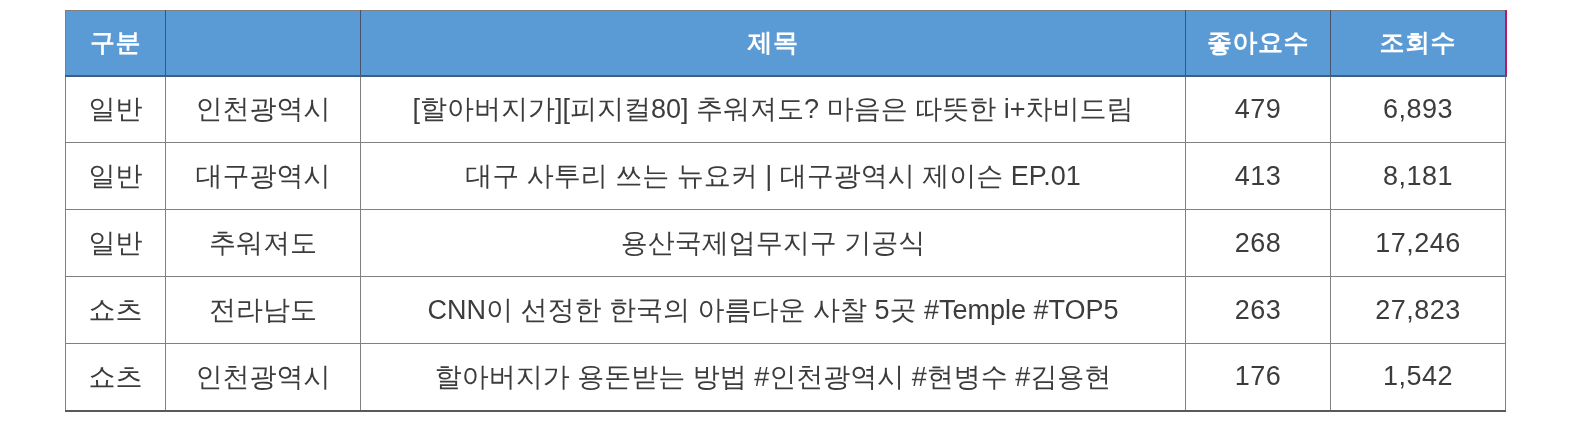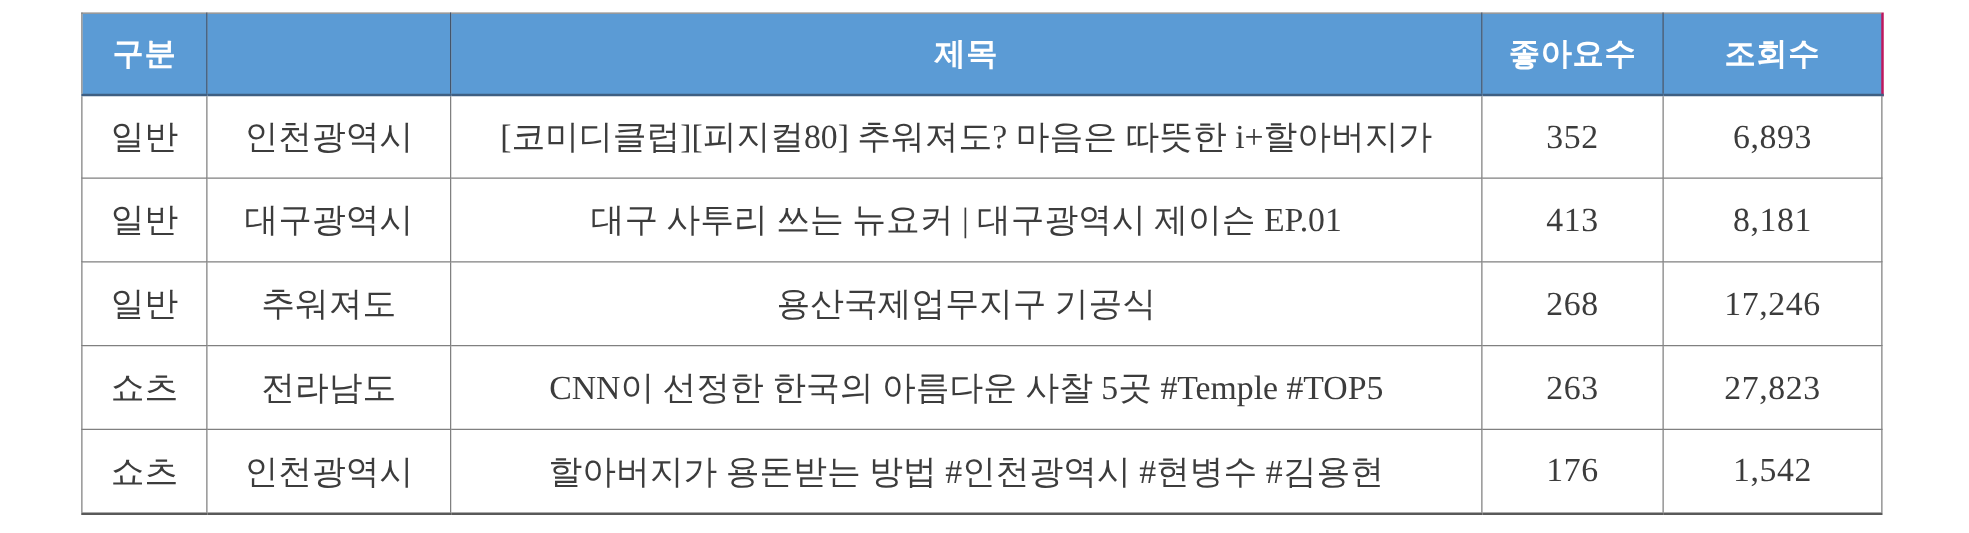--- a/index.html
+++ b/index.html
@@ -49,21 +49,20 @@
     background: #ffffff;
     color: #3c3c3c;
     font-size: 27px;
     font-weight: 300;
     text-align: center;
     vertical-align: middle;
     border: 1px solid #808080;
     padding: 0 8px;
     white-space: nowrap;
     overflow: hidden;
-    font-family: Liberation Serif, serif;
   }
   tbody tr:last-child td { border-bottom: 2px solid #595959; }
   td.num { letter-spacing: 0.5px; }
 </style>
 </head>
 <body>
 
 <div class="table-wrap">
   <table class="data-table">
     <colgroup>
@@ -79,22 +78,22 @@
         <th></th>
         <th>제목</th>
         <th>좋아요수</th>
         <th>조회수</th>
       </tr>
     </thead>
     <tbody>
       <tr>
         <td>일반</td>
         <td>인천광역시</td>
-        <td>[코미디클럽][피지컬80] 추워져도? 마음은 따뜻한 i+할아버지가</td>
-        <td class="num">352</td>
+        <td>[할아버지가][피지컬80] 추워져도? 마음은 따뜻한 i+차비드림</td>
+        <td class="num">479</td>
         <td class="num">6,893</td>
       </tr>
       <tr>
         <td>일반</td>
         <td>대구광역시</td>
         <td>대구 사투리 쓰는 뉴요커 | 대구광역시 제이슨 EP.01</td>
         <td class="num">413</td>
         <td class="num">8,181</td>
       </tr>
       <tr>

